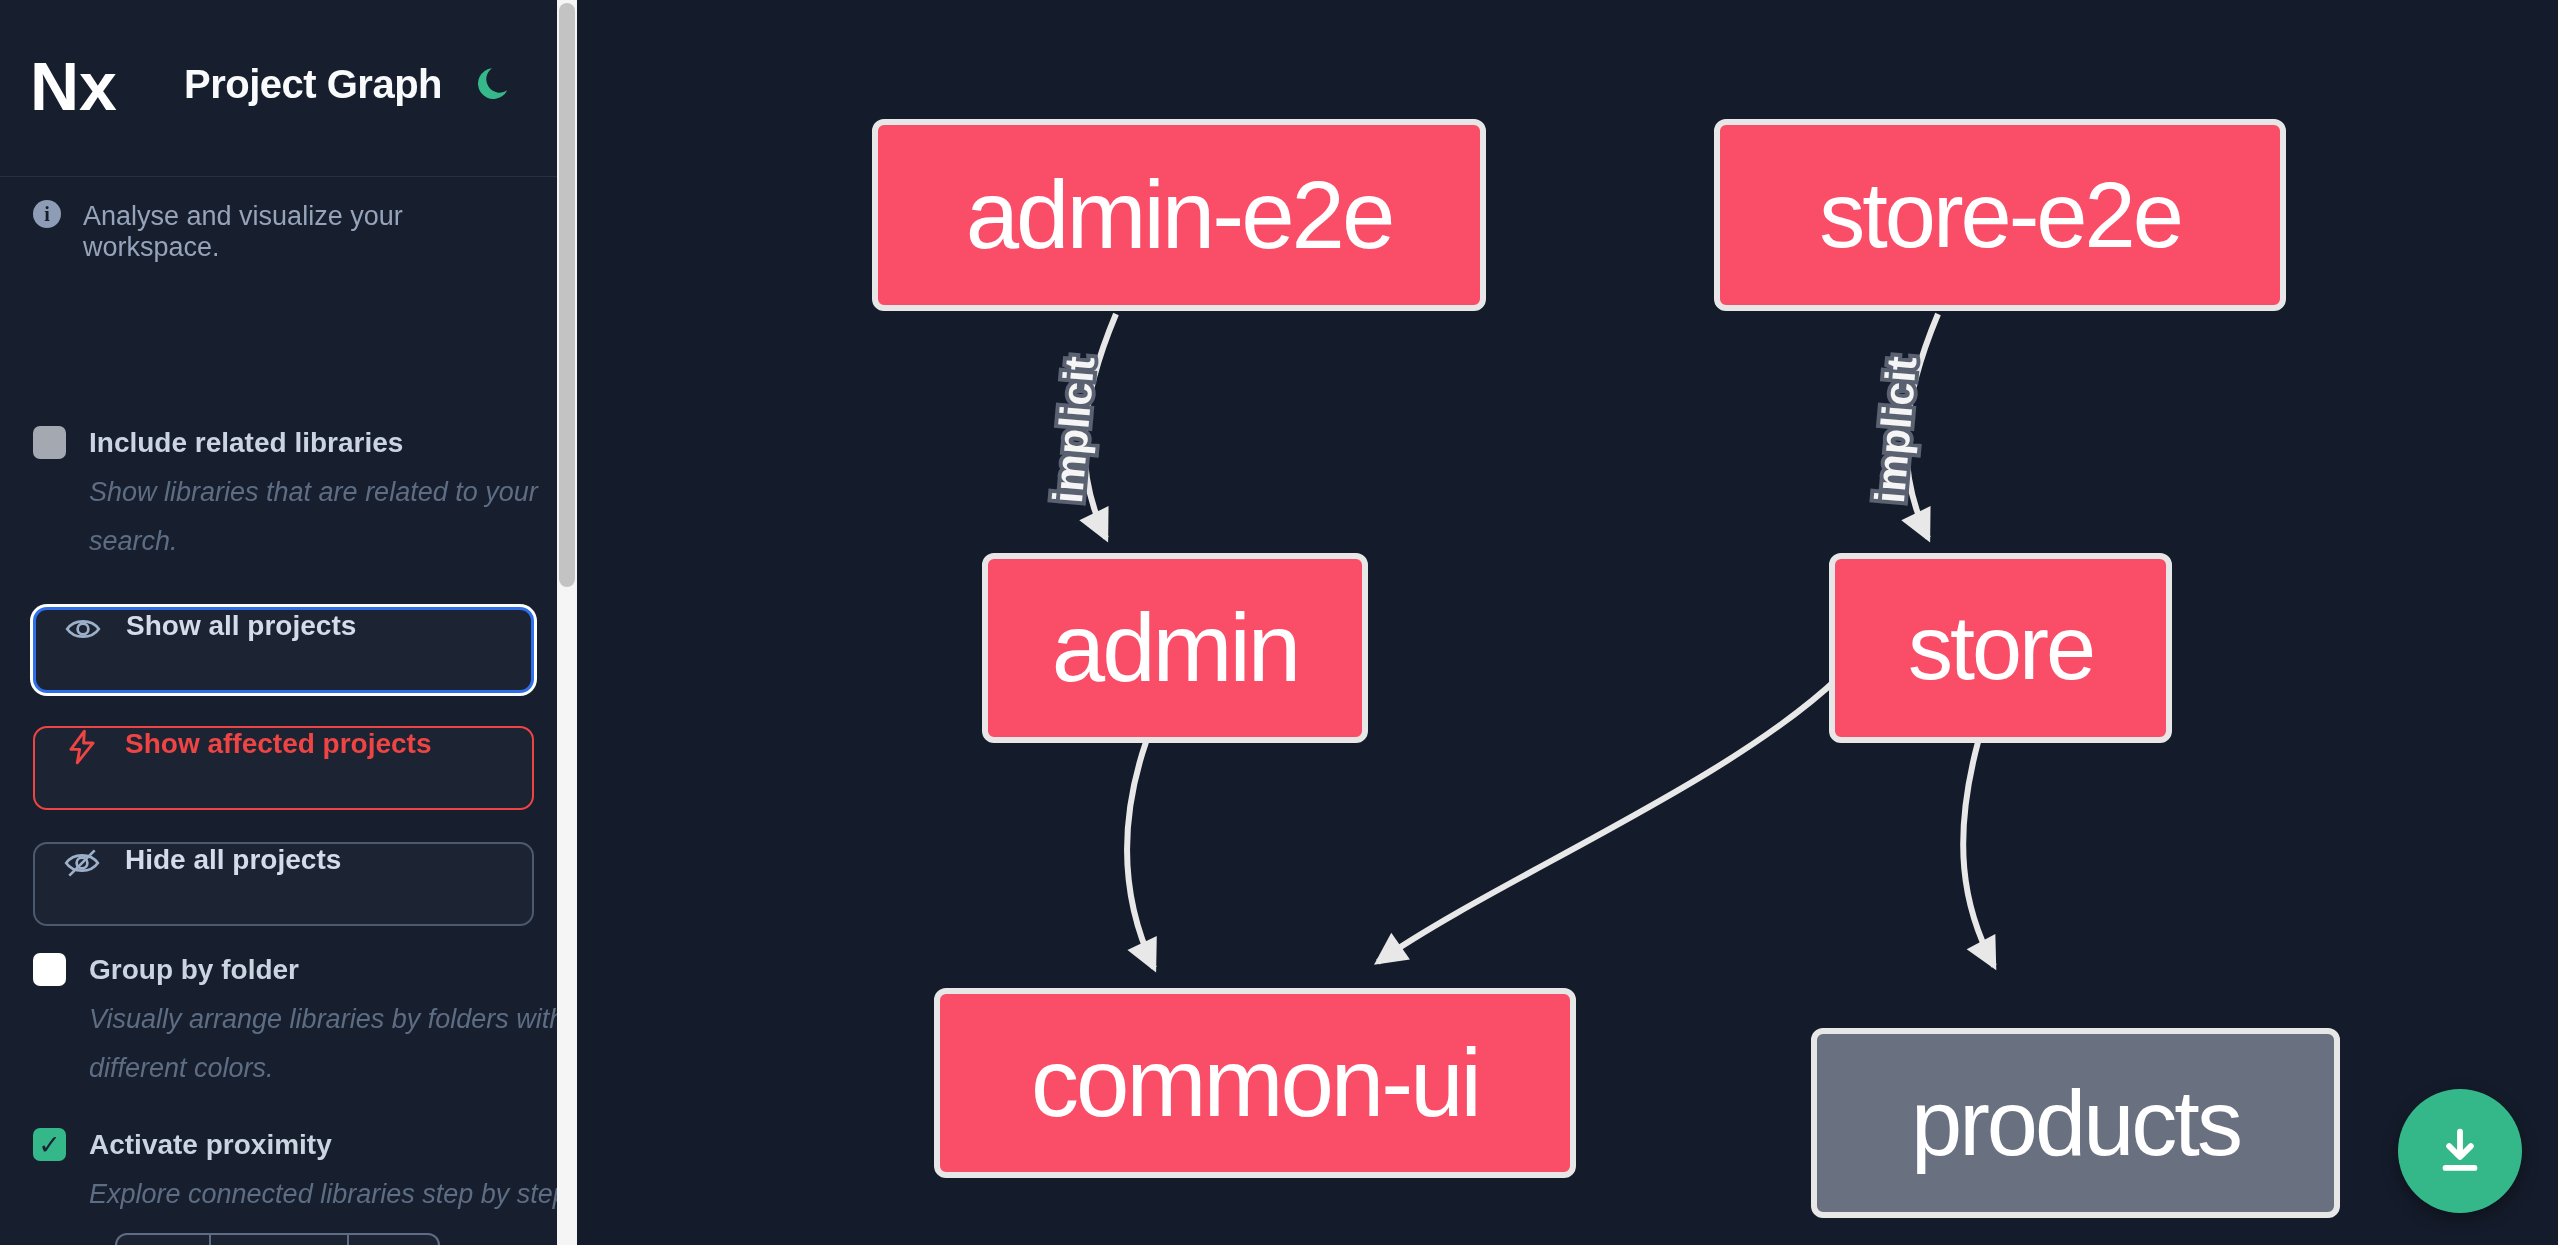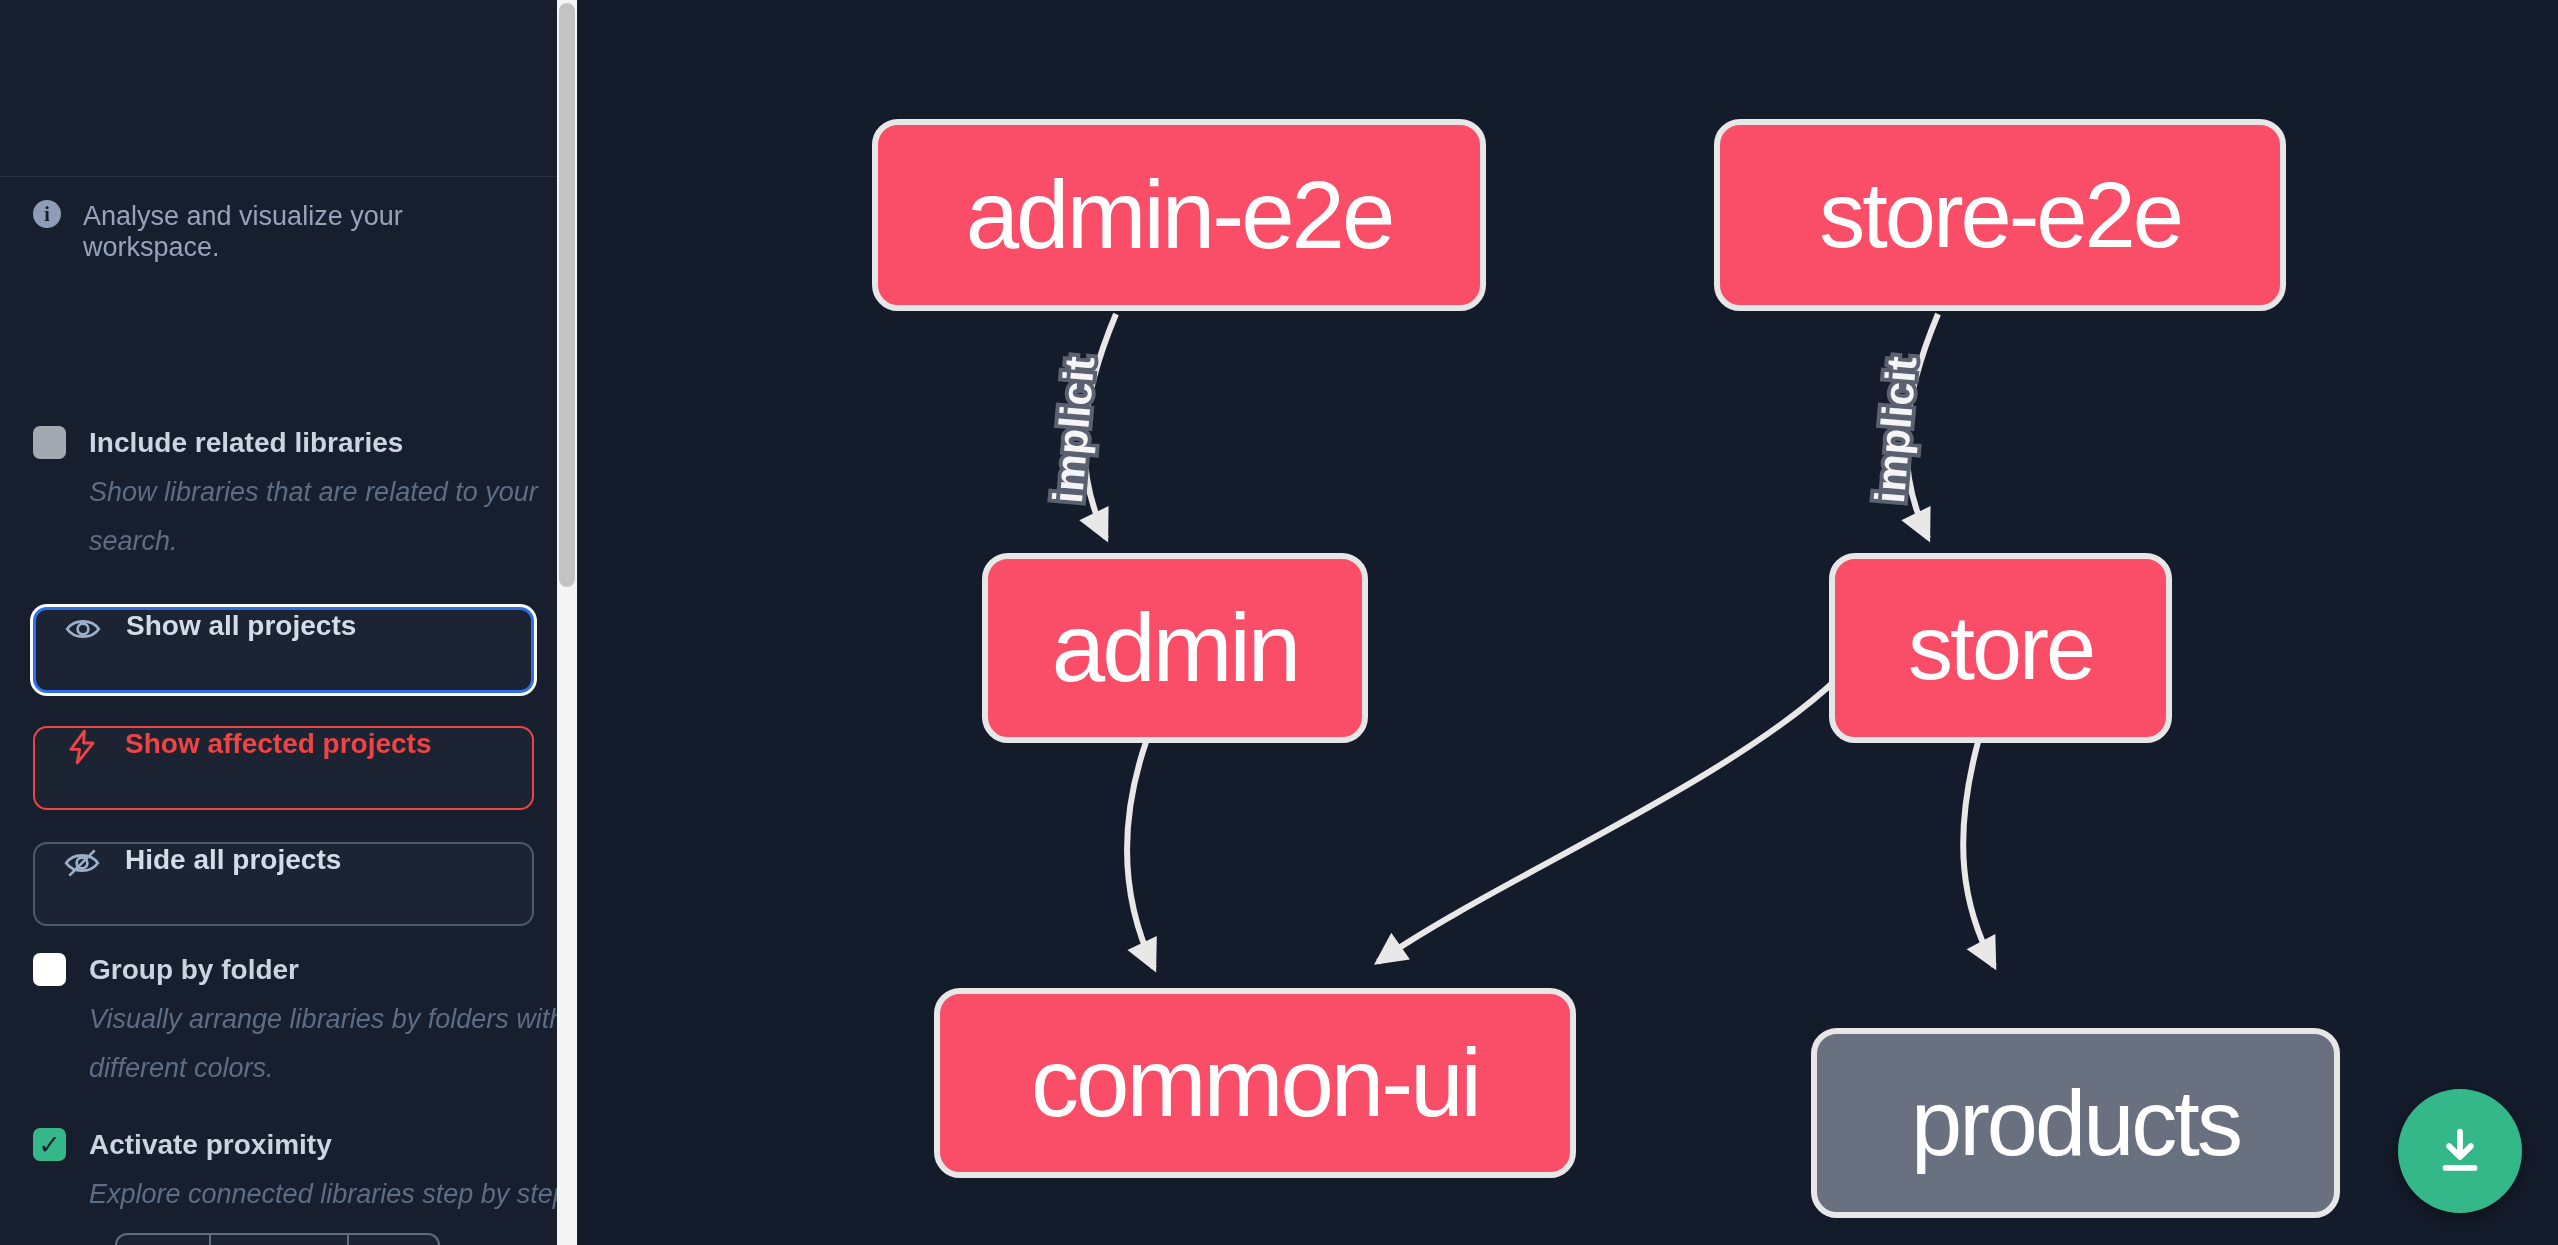--- a/index.html
+++ b/index.html
@@ -85,21 +85,21 @@
 
   .segmented-stub {
     position:absolute; left:115px; top:1233px; width:325px; height:44px;
     background:#1c2433; border:2px solid #5e6d83; border-radius:12px;
   }
   .segmented-stub .seg-div { position:absolute; top:0; width:2px; height:100%; background:#5e6d83; }
   .edges-svg { position:absolute; left:0; top:0; z-index:1; }
 
   .node {
     position:absolute; z-index:2;
-    border:6px solid #e7e7e7; border-radius:26px;
+    border:6px solid #e7e7e7; border-radius:12px;
     display:flex; align-items:center; justify-content:center;
     color:#ffffff; font-size:96px; letter-spacing:-3px; cursor:pointer;
   }
   .node.affected { background:#fa4d68; }
   .node.normal   { background:#697181; }
 
   .edge-label {
     font-size:42px; font-weight:700; fill:#f5f5f5;
     stroke:#5a6170; stroke-width:8px; paint-order:stroke;
     text-anchor:middle; dominant-baseline:middle;
@@ -110,20 +110,31 @@
     border-radius:50%; background:#35b889; z-index:8; cursor:pointer;
     display:flex; align-items:center; justify-content:center;
     box-shadow:0 6px 16px rgba(0,0,0,.35);
   }
 </style>
 </head>
 <body>
 
 <div class="sidebar">
 
+  <div class="header-row">
+    <svg class="nx-logo" width="120" height="74" viewBox="0 0 120 74">
+      <text x="0" y="62" font-family="Liberation Sans, DejaVu Sans, sans-serif" font-size="68" font-weight="900" fill="#ffffff">Nx</text>
+    </svg>
+    <div class="app-title">Project Graph</div>
+    <div class="moon-btn">
+      <svg width="42" height="42" viewBox="0 0 36 36">
+        <path d="M28.5 22.5 A 13.2 13.2 0 1 1 15.5 3.6 A 11 11 0 0 0 28.5 22.5 Z" fill="#36b98a"></path>
+      </svg>
+    </div>
+  </div>
 
   <div class="header-divider"></div>
 
   <div class="info-row">
     <div class="info-icon">i</div>
     <div class="tagline">Analyse and visualize your workspace.</div>
   </div>
 
 
   <div class="check-row" style="top:424px;">

